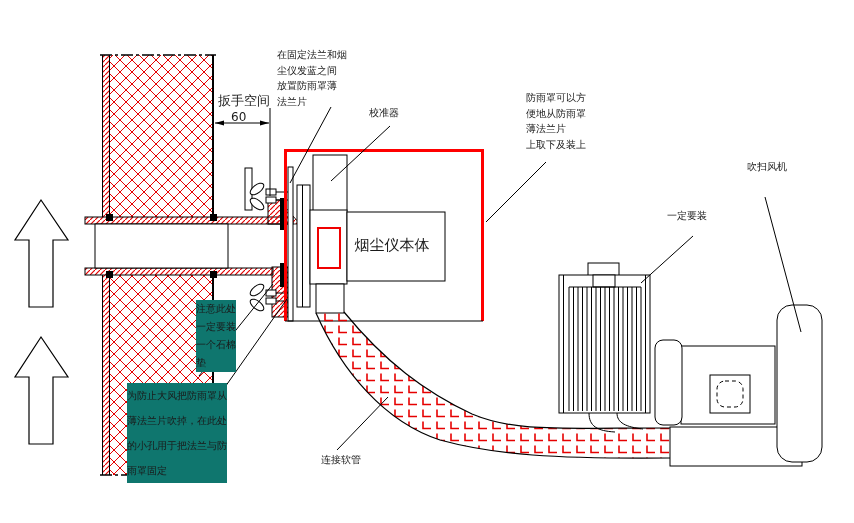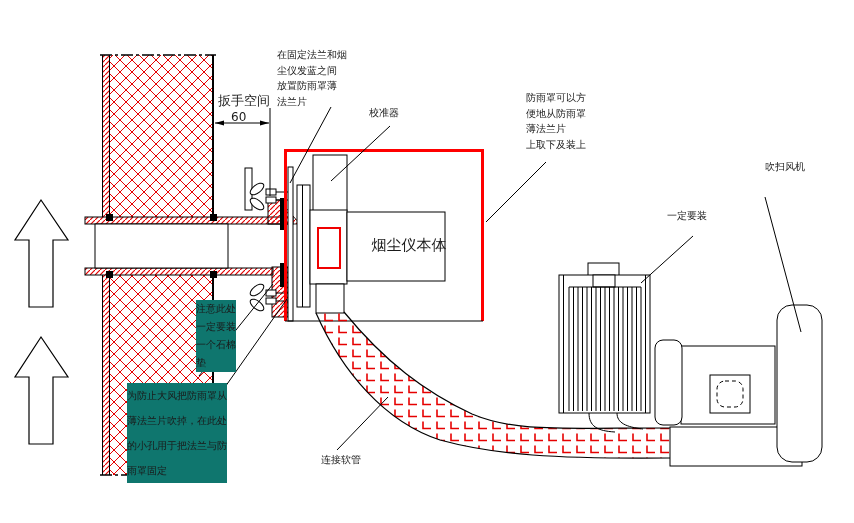--- a/index.html
+++ b/index.html
@@ -154,36 +154,36 @@
 放置防雨罩薄
 法兰片</div>
 
 <div class="lbl" style="left:369px;top:105px;">校准器</div>
 
 <div class="lbl" style="left:526px;top:90px;line-height:15.5px;">防雨罩可以方
 便地从防雨罩
 薄法兰片
 上取下及装上</div>
 
-<div class="lbl" style="left:747px;top:159px;margin-left:18px;">吹扫风机</div>
+<div class="lbl" style="left:747px;top:159px;">吹扫风机</div>
 
 <div class="lbl" style="left:667px;top:208px;">一定要装</div>
 
 
 <div class="lbl bg" style="left:196px;top:300px;line-height:18px;">注意此处
 一定要装
 一个石棉
 垫</div>
 
 <div class="lbl bg" style="left:127px;top:383px;line-height:25px;">为防止大风把防雨罩从
 薄法兰片吹掉，在此处
 的小孔用于把法兰与防
 雨罩固定</div>
 
 <div class="lbl" style="left:321px;top:452px;">连接软管</div>
 
 <div class="lbl small" style="left:218px;top:93px;">扳手空间</div>
 
 <div class="lbl dim" style="left:231px;top:109px;">60</div>
 
-<div class="lbl bodylbl" style="left:360px;top:237px;width:98px;">烟尘仪本体</div>
+<div class="lbl bodylbl" style="left:343px;top:237px;width:98px;">烟尘仪本体</div>
 
 </div>
 
 </body></html>

